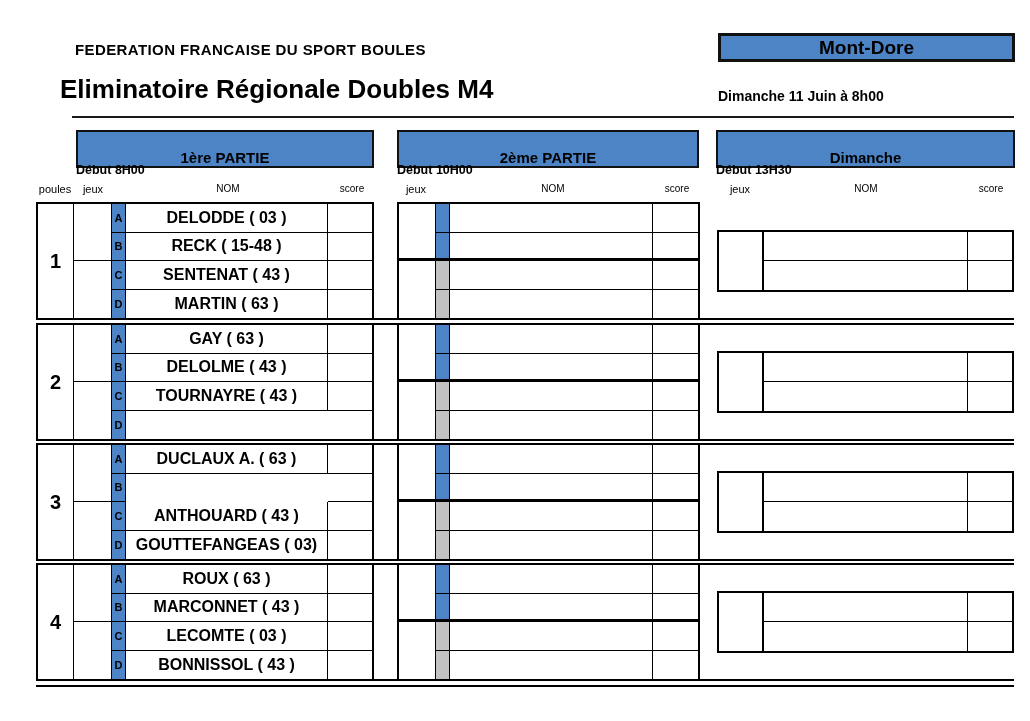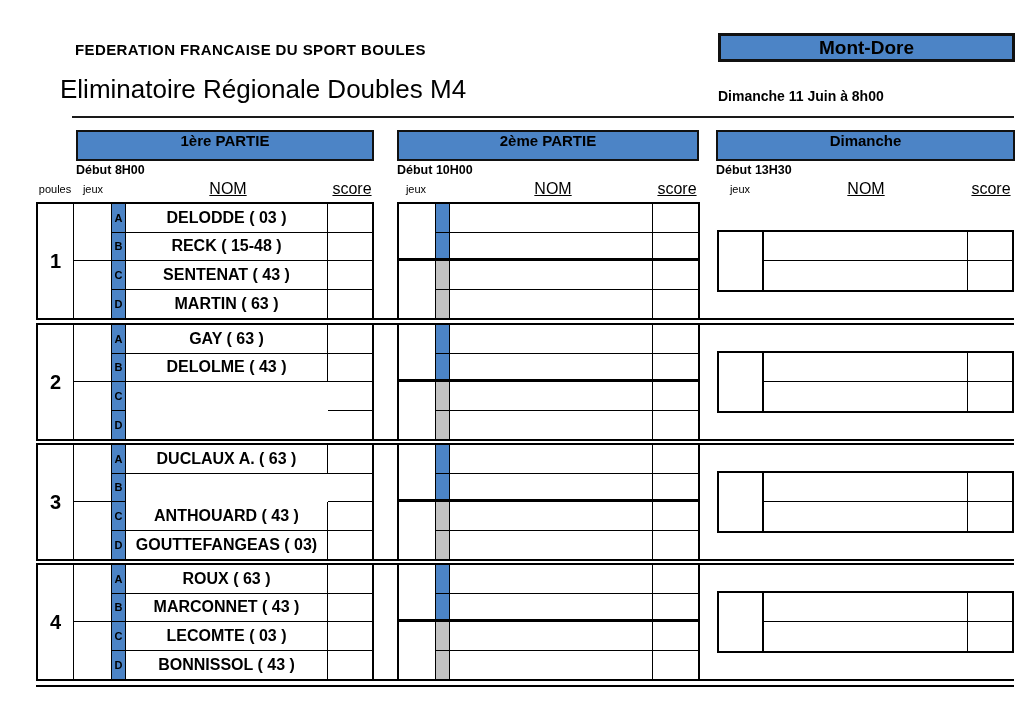--- a/index.html
+++ b/index.html
@@ -5,35 +5,35 @@
   html,body{margin:0;padding:0;background:#fff;}
   .sheet{position:relative;width:1030px;height:721px;background:#ffffff;
          font-family:"Liberation Sans", sans-serif;color:#000;overflow:hidden;}
   .abs{position:absolute;box-sizing:border-box;}
   .ctr{}
 
   
   .fed{left:75px;top:41px;width:640px;font-size:15px;font-weight:bold;letter-spacing:.4px;}
   .locbox{left:718px;top:33px;width:297px;height:29px;border:3px solid #111;
           display:flex;align-items:center;justify-content:center;font-size:19px;font-weight:bold;}
-  .title{left:60px;top:74px;width:690px;font-size:26px;font-weight:normal;}
+  .title{left:60px;top:74px;width:690px;font-size:26px;font-weight:bold;}
   .date{left:718px;top:88px;width:297px;font-size:14px;font-weight:bold;}
   .rule-top{left:72px;top:116px;width:942px;height:2px;background:#1a1a1a;}
 
   
   .bnd{left:36px;width:978px;border-top:2px solid #000;border-bottom:2px solid #000;
        background:transparent;pointer-events:none;}
 
   
-  .shead{top:130px;height:31px;border:2.5px solid #111;display:flex;align-items:flex-start;
+  .shead{top:130px;height:38px;border:2.5px solid #111;display:flex;align-items:flex-end;
          justify-content:center;font-size:15px;font-weight:bold;}
   .start{top:163px;height:15px;font-size:12.5px;font-weight:bold;}
   .collab{top:182px;height:14px;line-height:14px;transform:translateX(-50%);white-space:nowrap;}
   .lab-sm{font-size:11px;}
-  .lab-md{font-size:16px;text-decoration:underline;}
+  .lab-md{font-size:10px;}
 
   
   .tbl{position:absolute;border:2px solid #000;display:grid;background:#fff;box-sizing:border-box;}
   .p1{left:36px;width:338px;height:118px;grid-template-columns:36px 38px 14px 1fr 44px;
       grid-template-rows:repeat(4,1fr);}
   .p2{left:397px;width:303px;height:118px;grid-template-columns:37px 14px 1fr 45px;
       grid-template-rows:repeat(4,1fr);}
   .p3{left:717px;width:297px;height:62px;grid-template-columns:45px 1fr 44px;
       grid-template-rows:repeat(2,1fr);}
   .cell{display:flex;align-items:center;justify-content:center;box-sizing:border-box;min-width:0;}
@@ -112,20 +112,21 @@
   <div class="tbl p1" style="top:323px;">
     <div class="cell c1 rs14 bR num">2</div>
     <div class="cell c2 rs12 bR bB"></div>
     <div class="cell c2 rs34 bR"></div>
     <div class="cell c3 r1 bR bB ltr" style="background:#4c84c6;">A</div>
     <div class="cell c3 r2 bR bB ltr" style="background:#4c84c6;">B</div>
     <div class="cell c3 r3 bR bB ltr" style="background:#4c84c6;">C</div>
     <div class="cell c3 r4 bR ltr" style="background:#4c84c6;">D</div>
     <div class="cell c4 r1 bR bB nm">GAY ( 63 )</div>
     <div class="cell c4 r2 bR bB nm">DELOLME ( 43 )</div>
+    <div class="cell c4 r3 bR bB nm">TOURNAYRE ( 43 )</div>
     <div class="cell c5 r1 bB"></div>
     <div class="cell c5 r2 bB"></div>
     <div class="cell c5 r3 bB"></div>
     <div class="cell c5 r4"></div>
   </div>
 
   <div class="tbl p1" style="top:443px;">
     <div class="cell c1 rs14 bR num">3</div>
     <div class="cell c2 rs12 bR bB"></div>
     <div class="cell c2 rs34 bR"></div>

